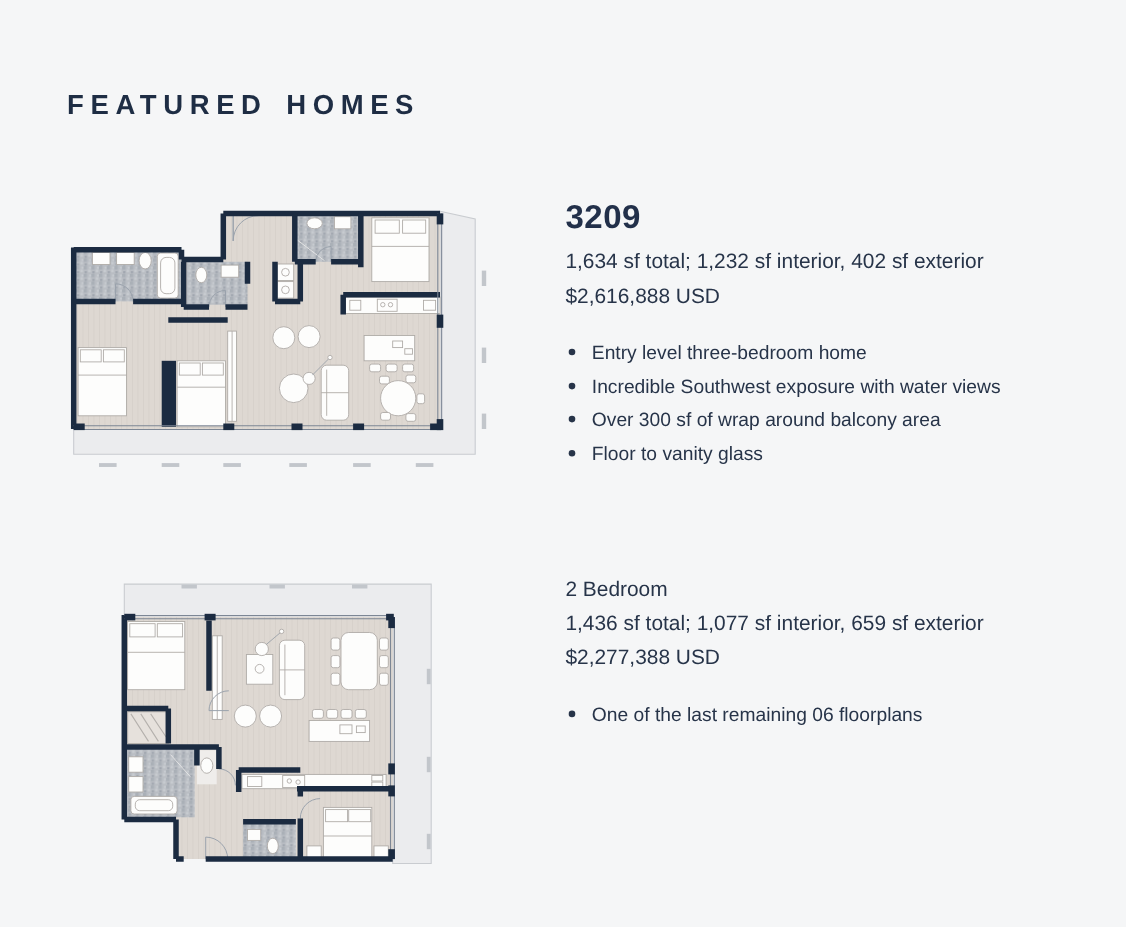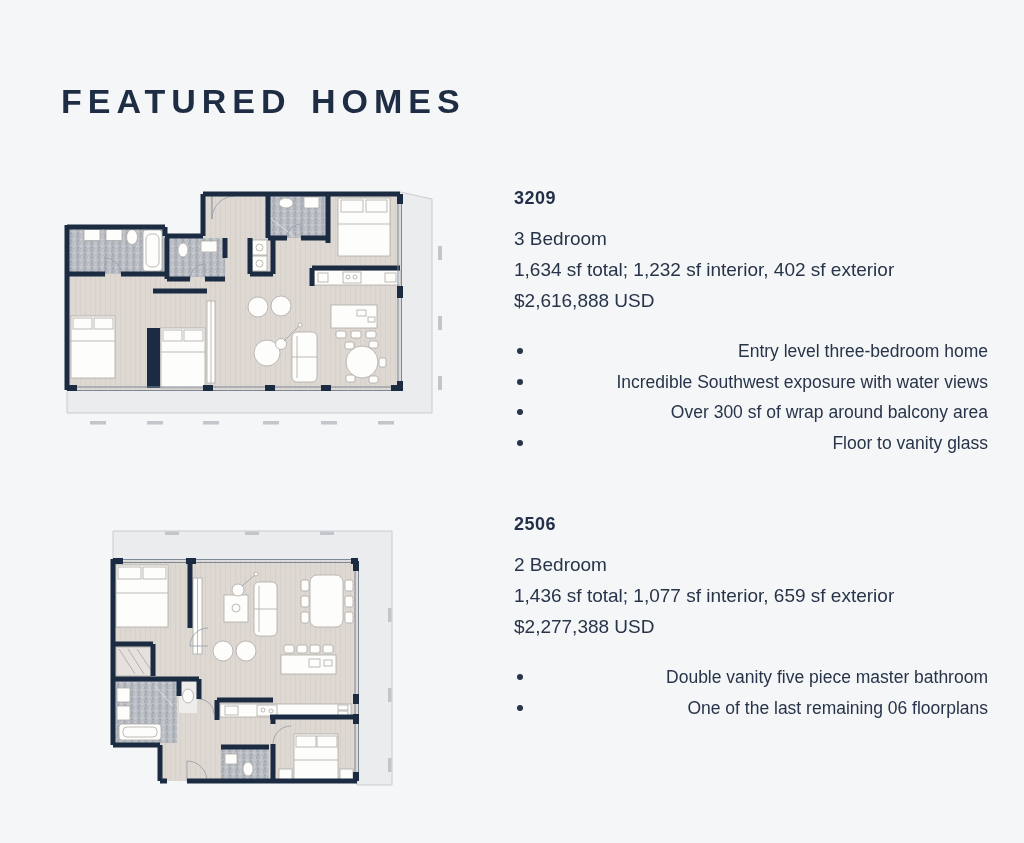--- a/index.html
+++ b/index.html
@@ -4,41 +4,40 @@
 <style>
   html,body{margin:0;padding:0;}
   body{
     width:1024px;height:843px;position:relative;overflow:hidden;
     background:#f5f6f7;
     font-family:"Liberation Sans","DejaVu Sans",sans-serif;
     color:#273449;
   }
   .section-title{
     position:absolute;left:61px;top:82px;margin:0;
-    font-size:34px;font-weight:600;letter-spacing:6px;word-spacing:4px;
+    font-size:25px;font-weight:600;letter-spacing:6px;word-spacing:4px;
     color:#1e2d44;
     text-align:center;
   }
   .unit-text{position:absolute;left:514px;width:474px;}
   .unit-text h2{
-    margin:0;font-size:18px;line-height:28px;font-weight:700;
+    margin:0;font-size:30px;line-height:28px;font-weight:700;
     letter-spacing:0.5px;color:#22304a;
   }
   .unit-text .details{margin:11px 0 0 0;}
   .unit-text .details p{
     margin:0;font-size:19px;line-height:31px;font-weight:400;color:#273449;
   }
   .unit-text ul{
     list-style:none;margin:20px 0 0 0;padding:0;
   }
   .unit-text li{
     position:relative;padding-left:24px;
     font-size:17.5px;line-height:30.6px;font-weight:400;color:#273449;
     white-space:pre-line;
-    text-align:right;
   }
   .unit-text li::before{
     content:"";position:absolute;left:3px;top:12px;width:6px;height:6px;
     border-radius:50%;background:#273449;
   }
   .plan{position:absolute;}
   #plan1{left:55px;top:186px;width:400px;height:245px;}
   #plan2{left:95px;top:518px;width:312px;height:300px;}
 </style>
 </head>
@@ -183,21 +182,20 @@
         <rect x="342" y="8" width="6" height="10"></rect>
           <rect x="342" y="100" width="6" height="12"></rect>
           <rect x="342" y="195" width="6" height="10"></rect>
       </g>
     </g>
   </svg>
 
   <div class="unit-text" style="top:184px">
     <h2>3209</h2>
     <div class="details">
-      <p>3 Bedroom</p>
       <p>1,634 sf total; 1,232 sf interior, 402 sf exterior</p>
       <p>$2,616,888 USD</p>
     </div>
     <ul>
       <li>Entry level three-bedroom home</li>
       <li>Incredible Southwest exposure with water views</li>
       <li>Over 300 sf of wrap around balcony area</li>
       <li>Floor to vanity glass</li>
     </ul>
   </div>
@@ -331,25 +329,23 @@
           <rect x="256" y="40" width="7" height="6"></rect>
         <rect x="258" y="43" width="6" height="10"></rect>
           <rect x="258" y="176" width="6" height="10"></rect>
         <rect x="258" y="196" width="6" height="10"></rect>
           <rect x="258" y="254" width="6" height="9"></rect>
       </g>
     </g>
   </svg>
 
   <div class="unit-text" style="top:510px">
-    <h2>2506</h2>
     <div class="details">
       <p>2 Bedroom</p>
       <p>1,436 sf total; 1,077 sf interior, 659 sf exterior</p>
       <p>$2,277,388 USD</p>
     </div>
     <ul>
-      <li>Double vanity five piece master bathroom</li>
       <li>One of the last remaining 06 floorplans</li>
     </ul>
   </div>
 
 </main>
 
 </body></html>

